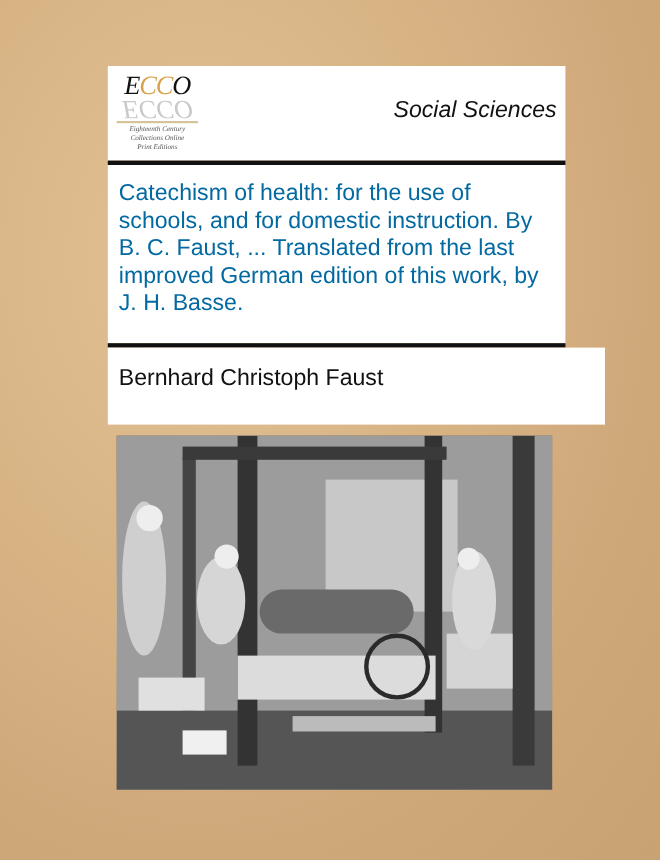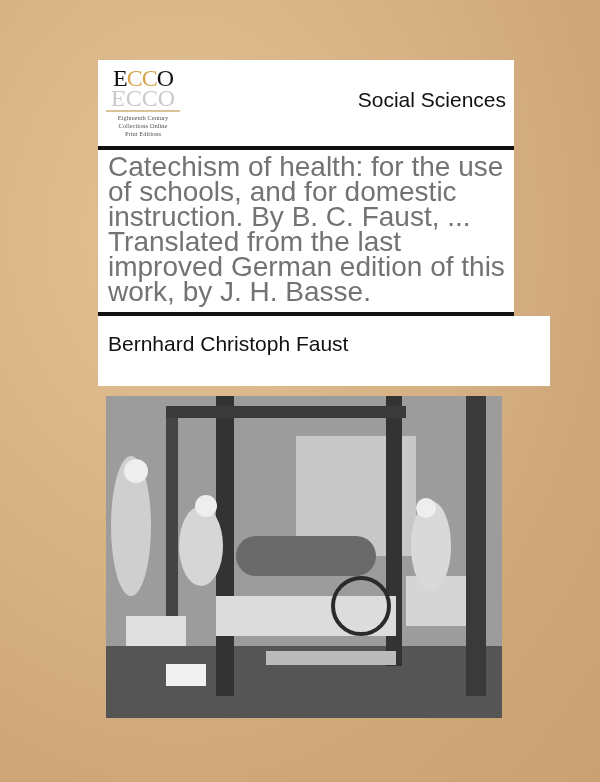--- a/index.html
+++ b/index.html
@@ -2,31 +2,31 @@
 <html><head>
 <meta charset="utf-8">
 <style>
   html, body { margin: 0; padding: 0; }
   body {
     width: 600px; height: 782px; overflow: hidden; position: relative;
     background: radial-gradient(ellipse at 30% 30%, #e3c193 0%, #d8b485 40%, #cfa87a 70%, #c9a274 100%);
     font-family: "Liberation Sans", sans-serif;
   }
   .panel { position: absolute; left: 98px; width: 416px; background: #ffffff; }
-  .header-panel { top: 60px; height: 86px; }
+  .header-panel { top: 60px; height: 86px; font-style: italic; }
   .logo { position: absolute; left: 8px; top: 6px; width: 74px; text-align: center; }
   .logo-top { font-family: "Liberation Serif", serif; font-size: 24px; line-height: 24px; letter-spacing: -1px; color: #111; }
   .logo-top .c { color: #d6a24a; }
   .logo-bot { font-family: "Liberation Serif", serif; font-size: 24px; line-height: 18px; color: #c9c9c9; transform: scaleY(-1); overflow: hidden; height: 18px; }
   .logo-rule { height: 2px; background: #d8c29a; margin: 2px 0 2px 0; }
   .logo-sub { font-family: "Liberation Serif", serif; font-size: 6.5px; line-height: 8px; color: #555; }
   .category { position: absolute; right: 8px; top: 28px; font-size: 21px; color: #111; }
   .rule { position: absolute; left: 98px; width: 416px; height: 4px; background: #111; }
   .title-panel { top: 150px; height: 162px; }
-  .title { position: absolute; left: 10px; top: 4px; right: 6px; font-size: 28px; line-height: 25px; color: #737373; }
+  .title { position: absolute; left: 10px; top: 13px; right: 6px; font-size: 21px; line-height: 25px; color: #0369a1; }
   .author-panel { top: 316px; height: 70px; padding-left: 36px; }
   .author { position: absolute; left: 10px; top: 16px; font-size: 21px; color: #111; }
   .illustration { position: absolute; left: 106px; top: 396px; width: 396px; height: 322px;
     background: linear-gradient(180deg, #6d6d6d 0%, #9a9a9a 30%, #bdbdbd 50%, #8a8a8a 75%, #5a5a5a 100%); overflow: hidden; }
 </style>
 </head>
 <body>
 
 <div class="panel header-panel">
   <div class="logo">

